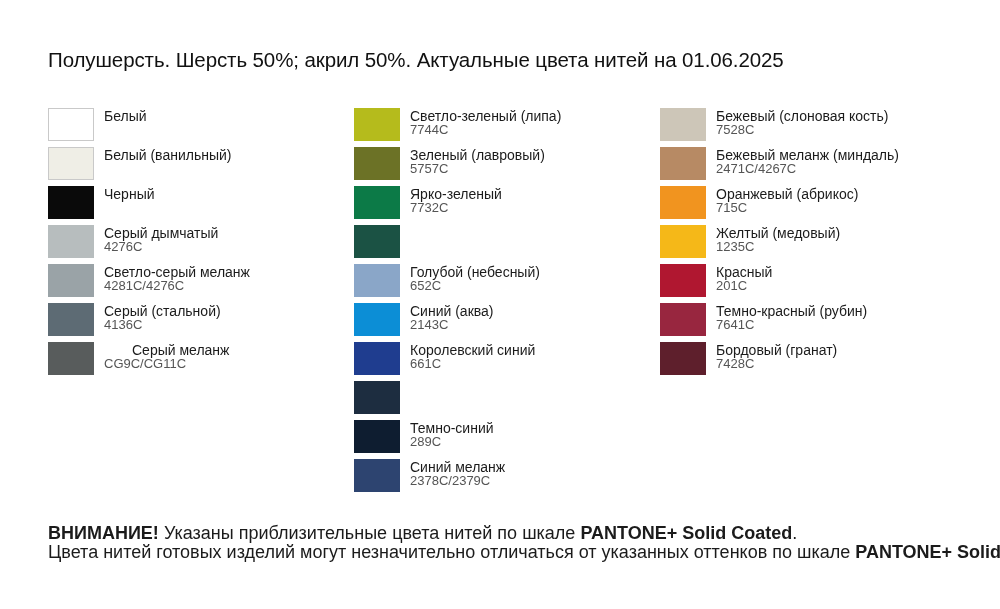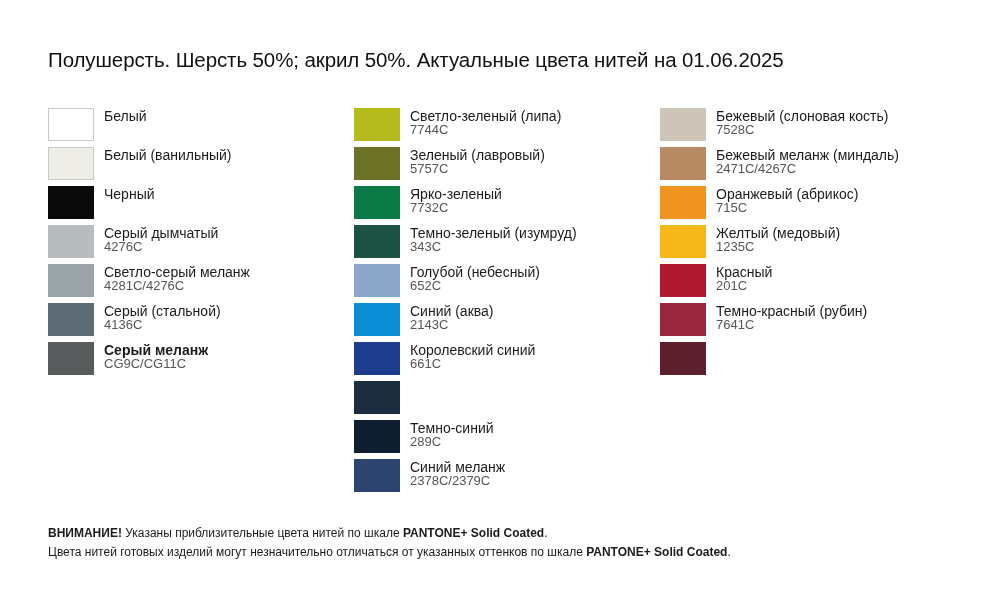--- a/index.html
+++ b/index.html
@@ -67,36 +67,37 @@
     flex-direction: column;
     justify-content: flex-start;
   }
   .name {
     font-size: 14px;
     color: #1b1b1b;
     line-height: 14px;
     white-space: nowrap;
   }
   .name.bold {
-    font-weight: bold;
+    font-weight: normal;
+    margin-left: 28px;
   }
   .code {
     font-size: 13px;
     color: #555555;
     line-height: 13px;
     white-space: nowrap;
   }
   .footer {
     position: absolute;
     left: 48px;
     top: 524px;
     width: 920px;
   }
   .footer-line {
-    font-size: 12px;
+    font-size: 18px;
     color: #1b1b1b;
     line-height: 19px;
     white-space: nowrap;
   }
   .footer-line b {
     font-weight: bold;
   }
 </style>
 </head>
 <body>
@@ -175,24 +176,20 @@
       </div>
       <div class="swatch-row">
         <div class="chip" style="background:#0c7a47"></div>
         <div class="labels">
           <div class="name">Ярко-зеленый</div>
           <div class="code">7732C</div>
         </div>
       </div>
       <div class="swatch-row">
         <div class="chip" style="background:#1b5244"></div>
-        <div class="labels">
-          <div class="name">Темно-зеленый (изумруд)</div>
-          <div class="code">343C</div>
-        </div>
       </div>
       <div class="swatch-row">
         <div class="chip" style="background:#8aa6c8"></div>
         <div class="labels">
           <div class="name">Голубой (небесный)</div>
           <div class="code">652C</div>
         </div>
       </div>
       <div class="swatch-row">
         <div class="chip" style="background:#0c8ed6"></div>
@@ -265,20 +262,24 @@
       </div>
       <div class="swatch-row">
         <div class="chip" style="background:#98263f"></div>
         <div class="labels">
           <div class="name">Темно-красный (рубин)</div>
           <div class="code">7641C</div>
         </div>
       </div>
       <div class="swatch-row">
         <div class="chip" style="background:#5e1f2c"></div>
+        <div class="labels">
+          <div class="name">Бордовый (гранат)</div>
+          <div class="code">7428C</div>
+        </div>
       </div>
     </div>
   </div>
 
   <div class="footer">
     <div class="footer-line"><b>ВНИМАНИЕ!</b><span> Указаны приблизительные цвета нитей по шкале </span><b>PANTONE+ Solid Coated</b><span>.</span></div>
     <div class="footer-line"><span>Цвета нитей готовых изделий могут незначительно отличаться от указанных оттенков по шкале </span><b>PANTONE+ Solid Coated</b><span>.</span></div>
   </div>
 
 </div>

